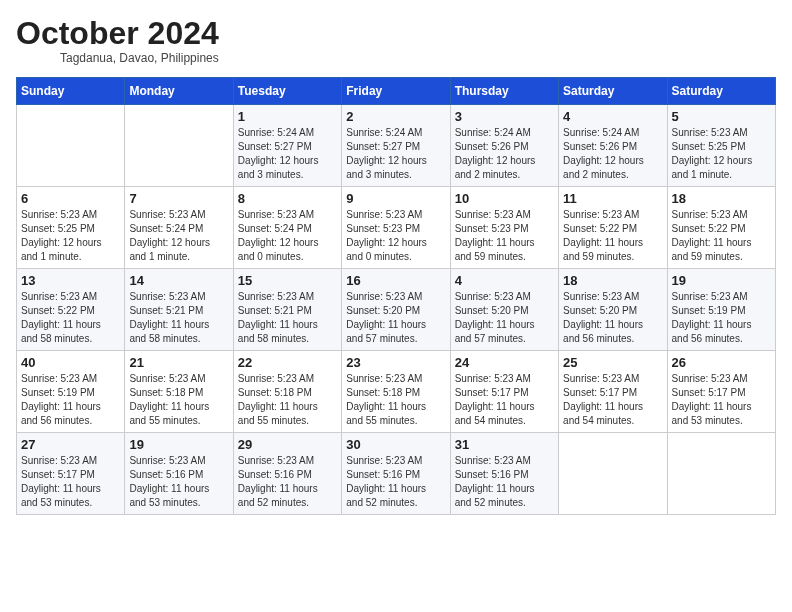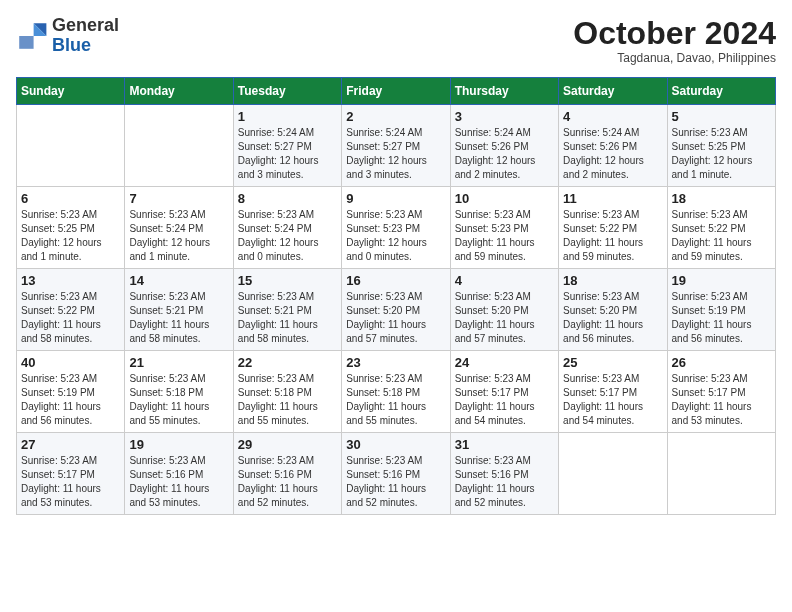--- a/index.html
+++ b/index.html
@@ -44,21 +44,21 @@
     .subtitle {
       font-size: 12px;
       color: #444;
     }
     table {
       width: 100%;
       border-collapse: collapse;
       font-size: 11px;
     }
     thead tr th {
-      background-color: #15803d;
+      background-color: #1d4ed8;
       color: #fff;
       padding: 6px 4px;
       text-align: left;
       font-size: 12px;
       font-weight: bold;
       border: 1px solid #2962b0;
     }
     tbody tr td {
       border: 1px solid #ccc;
       vertical-align: top;
@@ -86,31 +86,20 @@
       line-height: 1.4;
     }
     .empty-cell {
       background: #fff !important;
     }
   </style>
 </head>
 <body>
 
 <div class="header-section">
-  <div class="logo">
-    <svg class="logo-icon" viewBox="0 0 40 40">
-      <polygon points="22,4 38,4 38,20" fill="#2962b0"></polygon>
-      <polygon points="22,4 38,20 22,20" fill="#4a90d9"></polygon>
-      <polygon points="4,20 22,20 22,36 4,36" fill="#2962b0" opacity="0.7"></polygon>
-    </svg>
-    <div class="logo-text">
-      <span class="logo-general">General</span><br>
-      <span class="logo-blue">Blue</span>
-    </div>
-  </div>
   <div class="title-block">
     <div class="month-title">October 2024</div>
     <div class="subtitle">Tagdanua, Davao, Philippines</div>
   </div>
 </div>
 
 <table>
   <thead>
     <tr>
     <th>Sunday</th>

